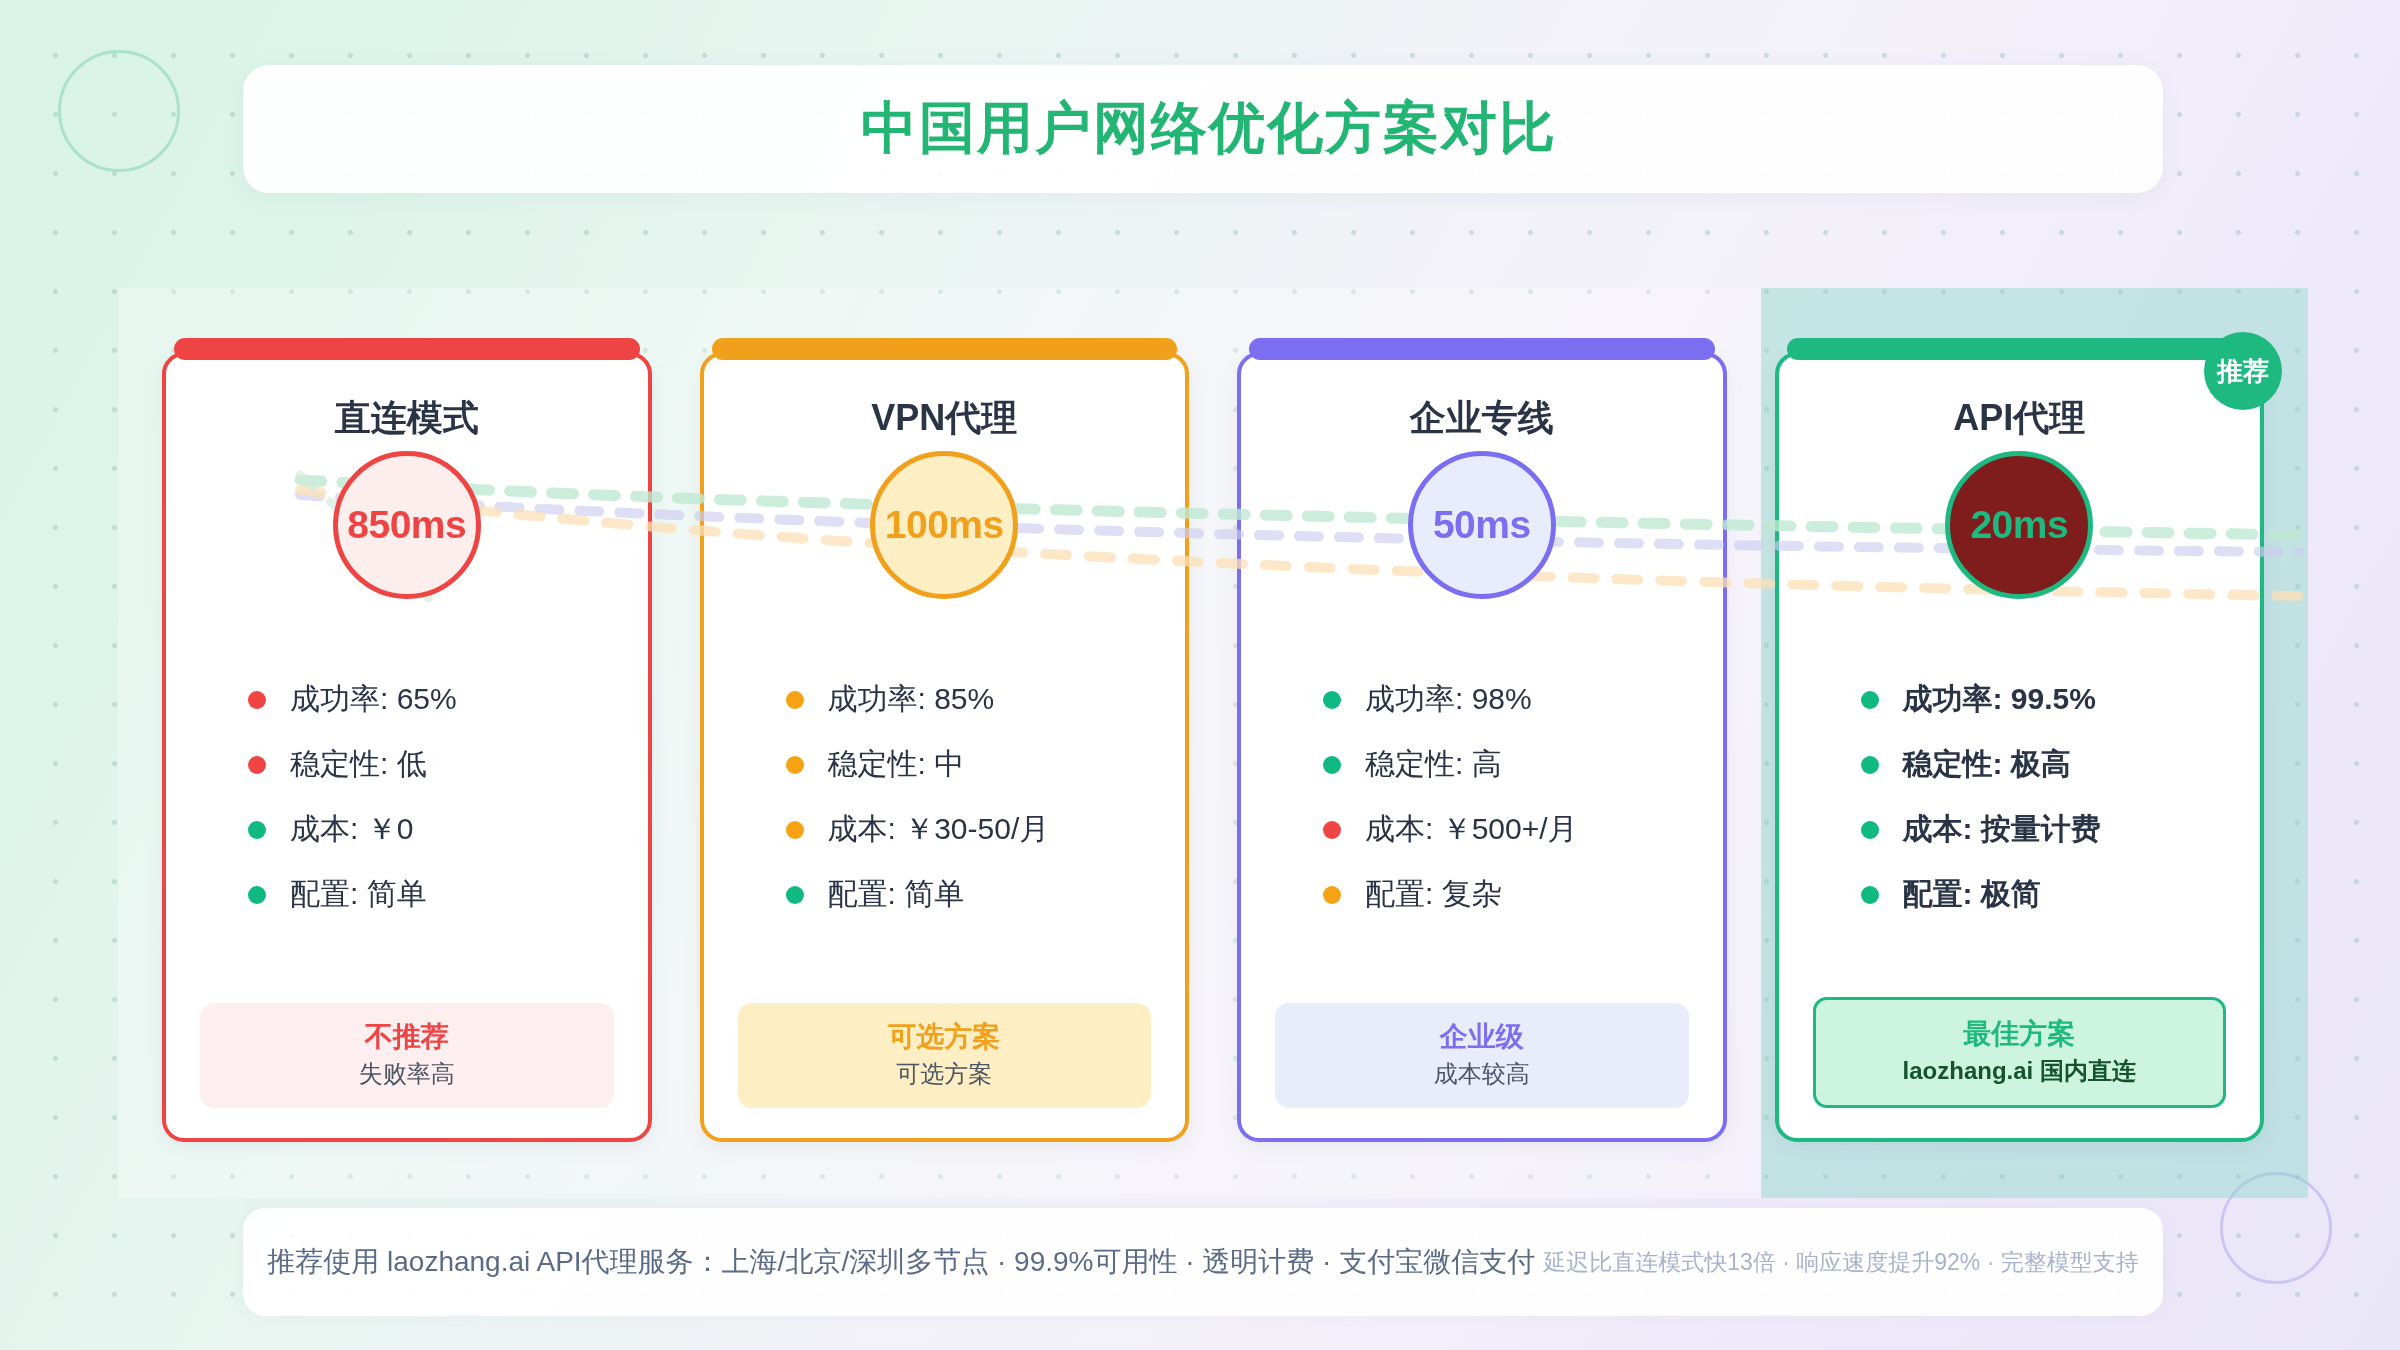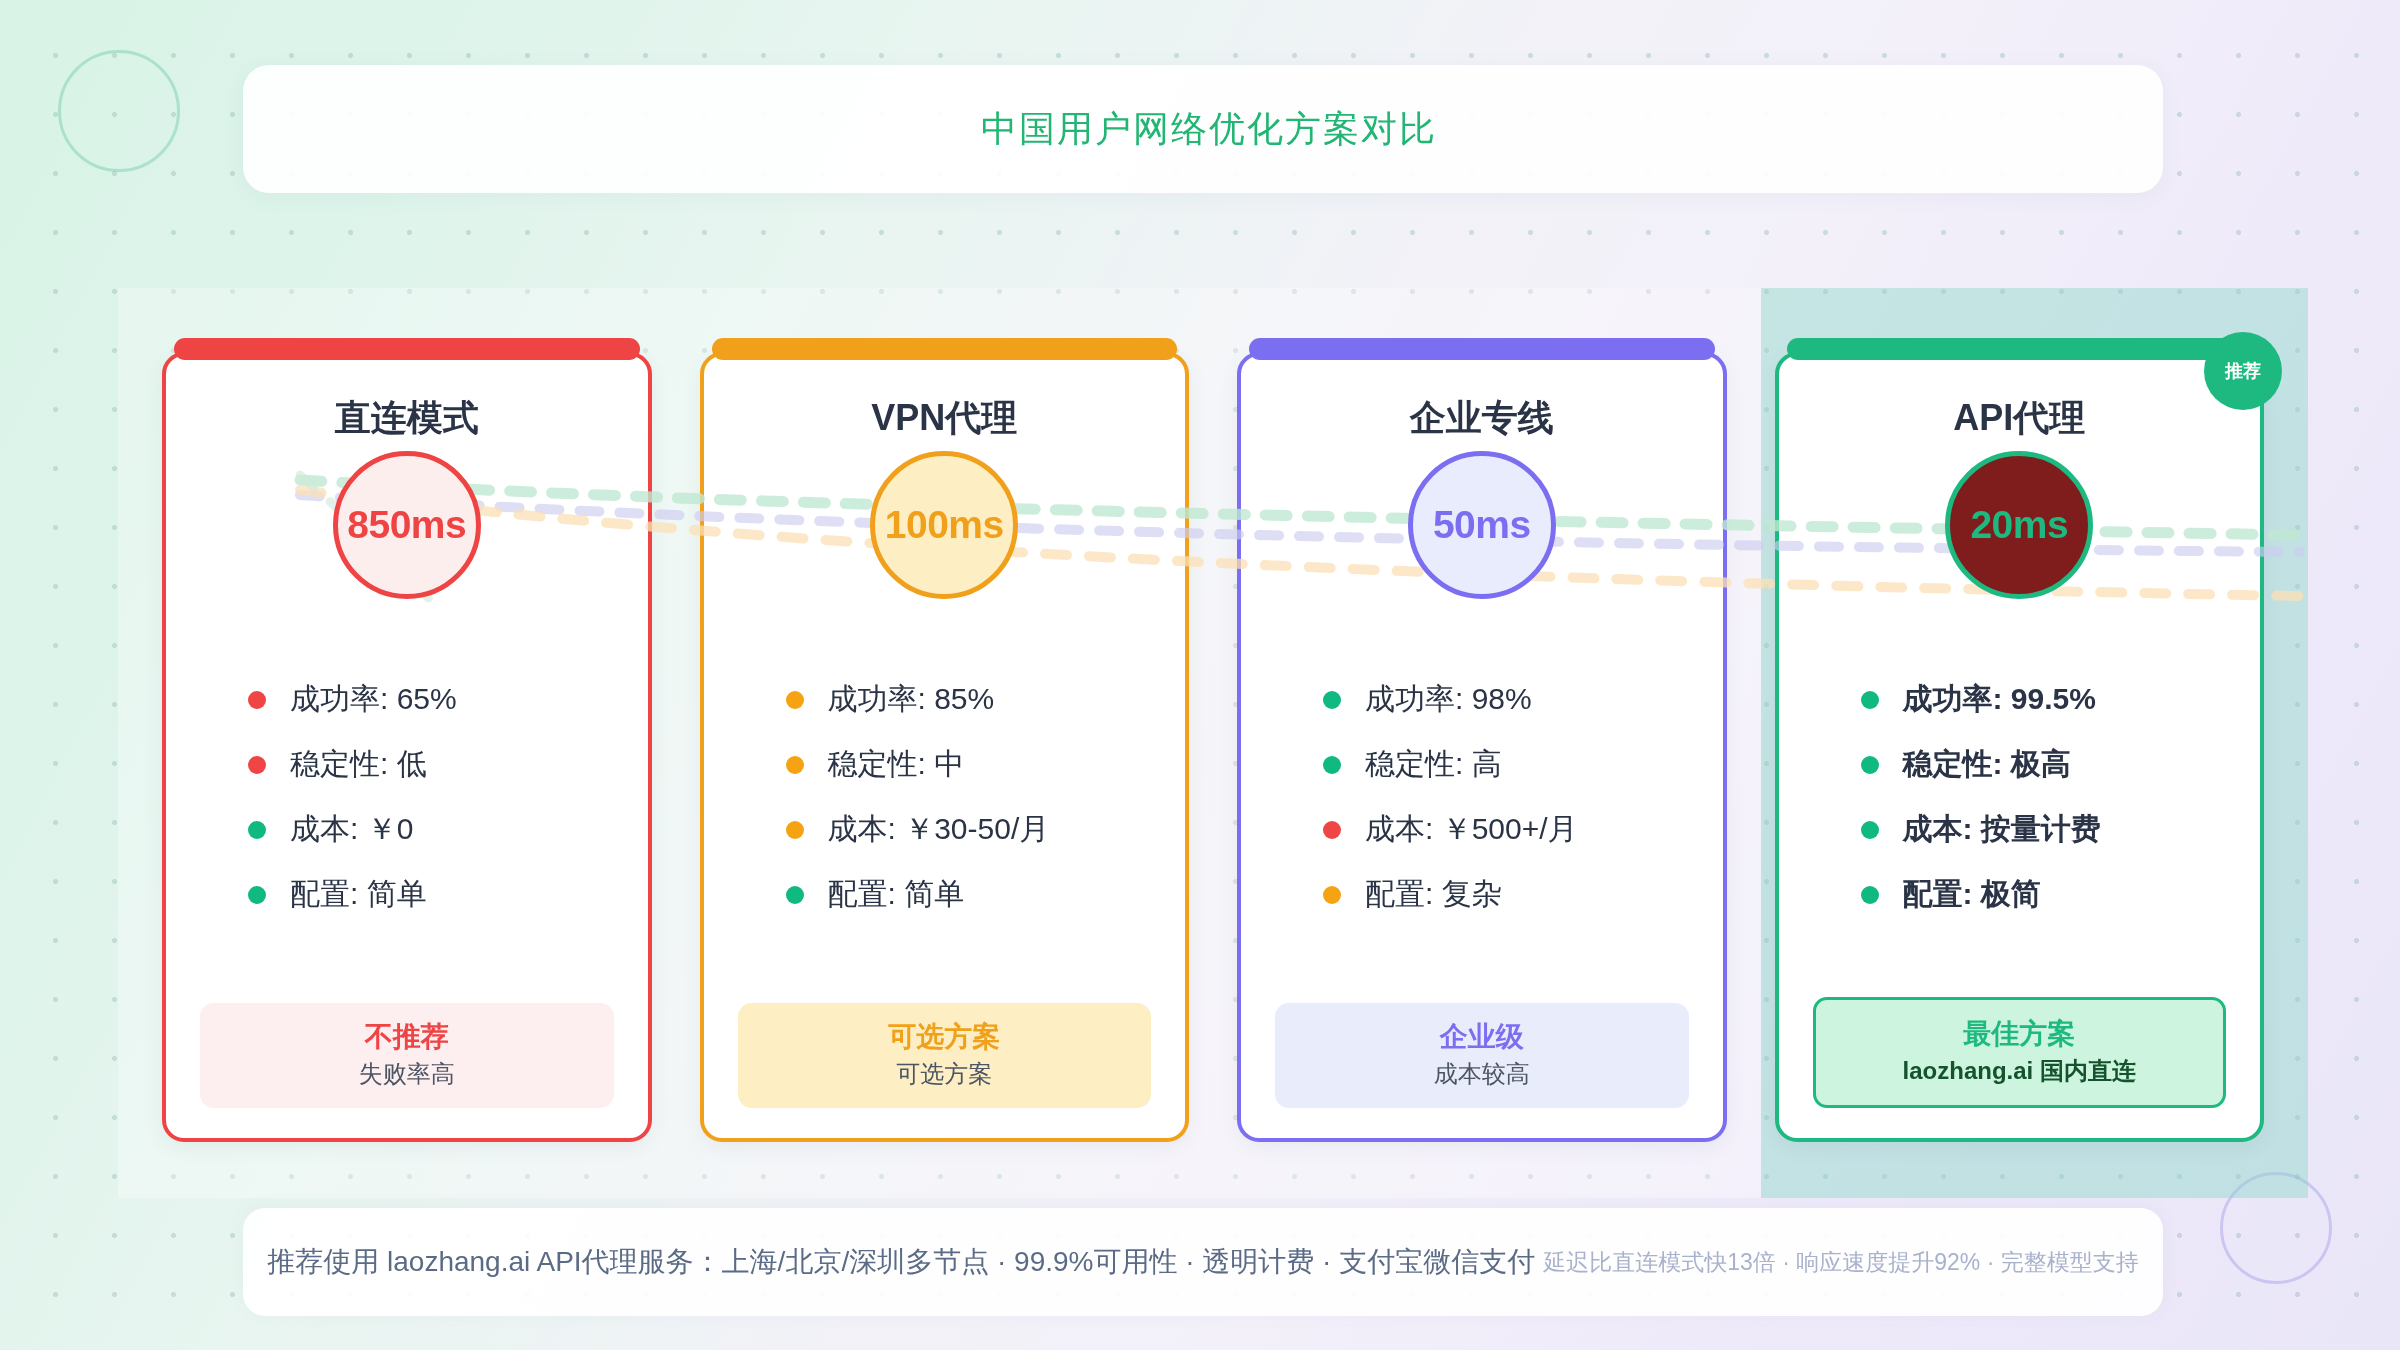--- a/index.html
+++ b/index.html
@@ -58,22 +58,22 @@
     left: 243px; top: 65px;
     width: 1920px; height: 128px;
     background: rgba(255,255,255,.92);
     border-radius: 26px;
     box-shadow: 0 4px 22px rgba(90,120,150,.06);
     display: flex;
     align-items: center;
     justify-content: center;
   }
   #page-title {
-    font-size: 36px;
-    font-weight: normal;
+    font-size: 56px;
+    font-weight: bold;
     color: #22b573;
     letter-spacing: 2px;
     white-space: nowrap;
     margin-left: 12px;
   }
 
   
   #band {
     position: absolute;
     left: 118px; top: 288px;
@@ -194,21 +194,21 @@
   }
   .card.recommended .verdict-sub { font-weight: bold; color: #14532d; }
 
   .badge {
     position: absolute;
     right: -22px; top: -24px;
     width: 78px; height: 78px;
     border-radius: 50%;
     background: #1eb980;
     color: #ffffff;
-    font-size: 18px;
+    font-size: 26px;
     font-weight: bold;
     display: flex;
     align-items: center;
     justify-content: center;
     z-index: 6;
   }
 
   
   #connectors {
     position: absolute;

